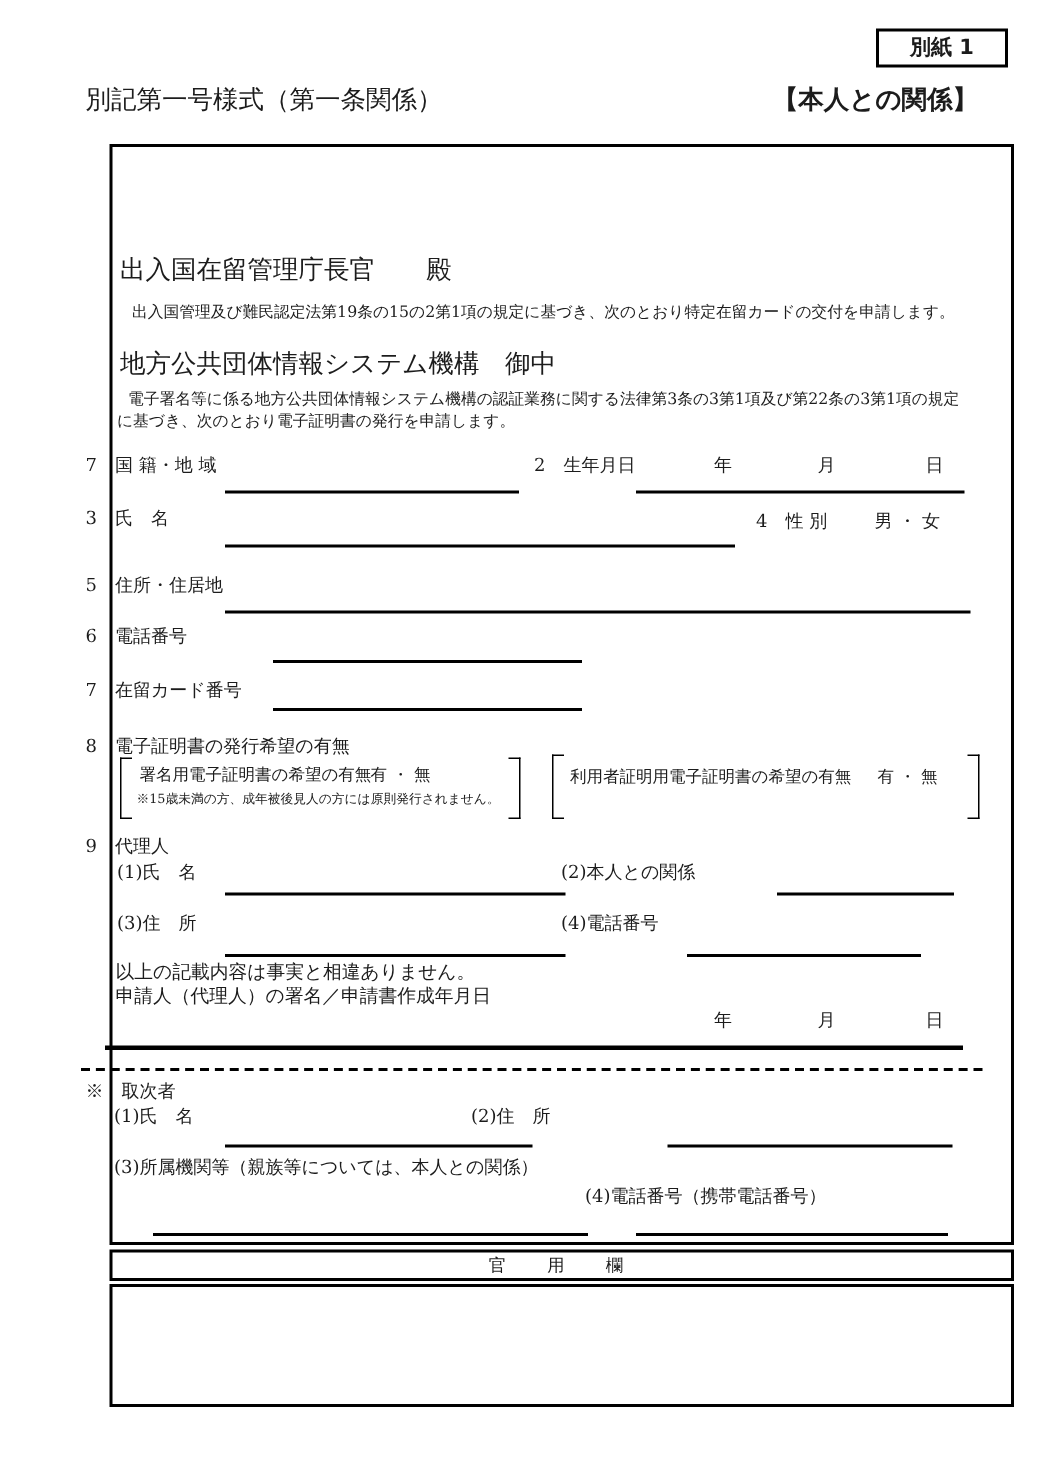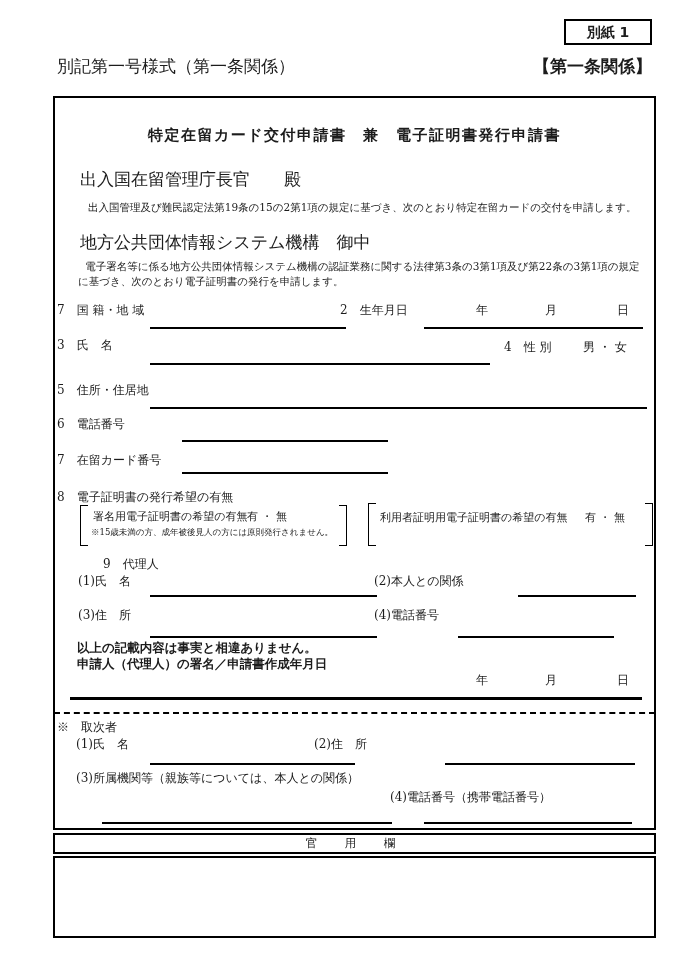--- a/index.html
+++ b/index.html
@@ -3,67 +3,66 @@
 <meta charset="utf-8">
 <style>
   html,body{margin:0;padding:0;background:#ffffff;}
   .page{
     position:relative;width:700px;height:977px;background:#ffffff;
     font-family:"DejaVu Serif","Liberation Serif",serif;
     color:#1c1c1c;overflow:hidden;
   }
   .abs{position:absolute;white-space:nowrap;}
   .rule{position:absolute;background:#000;height:2px;}
-  .box{position:absolute;border:2px solid #000;box-sizing:border-box;background:#fff;}
+  .box{position:absolute;border:2px solid #000;box-sizing:border-box;background:#fff;margin-left:20px;}
   .t12{font-size:12px;}
   .t125{font-size:17px;}
   .t11{font-size:11px;}
   .t105{font-size:10.5px;}
   .t85{font-size:8.5px;}
   .title{font-size:15px;font-weight:600;letter-spacing:1.5px;}
   .besshi{font-size:14px;font-weight:700;font-family:"DejaVu Sans","Liberation Sans",sans-serif;}
-  .boldsans{font-family:"DejaVu Sans","Liberation Sans",sans-serif;font-weight:700;font-size:12.5px;}
+  .boldsans{font-family:"DejaVu Sans","Liberation Sans",sans-serif;font-weight:400;font-size:12.5px;}
   .center{text-align:center;}
   .right{text-align:right;}
   .wrap{white-space:normal;line-height:1.45;}
   .dashed{position:absolute;border-top:2px dashed #000;height:0;}
   .thick{position:absolute;background:#000;height:3px;}
   .brkL{position:absolute;border-left:1.5px solid #000;border-top:1.5px solid #000;border-bottom:1.5px solid #000;width:7px;}
   .brkR{position:absolute;border-right:1.5px solid #000;border-top:1.5px solid #000;border-bottom:1.5px solid #000;width:7px;}
   .officialband{display:flex;align-items:center;justify-content:center;font-size:11.5px;letter-spacing:8px;}
 </style>
 </head>
 <body>
 
 <div class="page">
 
   <div class="box besshi center" style="left:564px;top:19px;width:88px;height:26px;line-height:23px;">
     <span>別紙 1</span>
   </div>
 
   <div class="abs t125" style="left:57px;top:55px;">別記第一号様式（第一条関係）</div>
 
-  <div class="abs t125 right" style="left:452px;top:55px;width:200px;font-weight:600;">【第一条関係】</div>
+  <div class="abs t125 right" style="left:452px;top:55px;width:200px;font-weight:600;">【本人との関係】</div>
 
 
   <div class="box" style="left:53px;top:96px;width:603px;height:734px;"></div>
 
-  <div class="abs title center" style="left:53px;top:126px;width:603px;">特定在留カード交付申請書　兼　電子証明書発行申請書</div>
 
   <div class="abs t125" style="left:80px;top:168px;">出入国在留管理庁長官　　殿</div>
 
   <div class="abs t105" style="left:88px;top:201px;">出入国管理及び難民認定法第19条の15の2第1項の規定に基づき、次のとおり特定在留カードの交付を申請します。</div>
 
   <div class="abs t125" style="left:80px;top:231px;">地方公共団体情報システム機構　御中</div>
 
   <div class="abs t105 wrap" style="left:78px;top:259px;width:566px;text-indent:0.7em;">電子署名等に係る地方公共団体情報システム機構の認証業務に関する法律第3条の3第1項及び第22条の3第1項の規定に基づき、次のとおり電子証明書の発行を申請します。</div>
 
   <div class="abs t12" style="left:57px;top:302px;">7　国 籍・地 域</div>
   <div class="rule" style="left:150px;top:327px;width:196px;"></div>
-  <div class="abs t12" style="left:340px;top:302px;text-align:center;">2　生年月日</div>
+  <div class="abs t12" style="left:356px;top:302px;text-align:center;">2　生年月日</div>
   <div class="abs t12" style="left:476px;top:302px;">年</div>
   <div class="abs t12" style="left:545px;top:302px;">月</div>
   <div class="abs t12" style="left:617px;top:302px;">日</div>
   <div class="rule" style="left:424px;top:327px;width:219px;"></div>
 
   <div class="abs t12" style="left:57px;top:337px;">3　氏　名</div>
   <div class="rule" style="left:150px;top:363px;width:340px;"></div>
   <div class="abs t12" style="left:504px;top:339px;">4　性 別</div>
   <div class="abs t12" style="left:583px;top:339px;">男 ・ 女</div>
 
@@ -82,21 +81,21 @@
   <div class="brkR" style="left:339px;top:505px;height:39px;"></div>
   <div class="abs t11" style="left:93px;top:509px;">署名用電子証明書の希望の有無</div>
   <div class="abs t11" style="left:247px;top:509px;">有 ・ 無</div>
   <div class="abs t85" style="left:91px;top:527px;">※15歳未満の方、成年被後見人の方には原則発行されません。</div>
 
   <div class="brkL" style="left:368px;top:503px;height:41px;"></div>
   <div class="brkR" style="left:645px;top:503px;height:41px;"></div>
   <div class="abs t11" style="left:380px;top:510px;">利用者証明用電子証明書の希望の有無</div>
   <div class="abs t11" style="left:585px;top:510px;">有 ・ 無</div>
 
-  <div class="abs t12" style="left:57px;top:556px;margin-left:46px;">9　代理人</div>
+  <div class="abs t12" style="left:57px;top:556px;">9　代理人</div>
   <div class="abs t12" style="left:78px;top:573px;">(1)氏　名</div>
   <div class="rule" style="left:150px;top:595px;width:227px;"></div>
   <div class="abs t12" style="left:374px;top:573px;">(2)本人との関係</div>
   <div class="rule" style="left:518px;top:595px;width:118px;"></div>
   <div class="abs t12" style="left:78px;top:607px;">(3)住　所</div>
   <div class="rule" style="left:150px;top:636px;width:227px;"></div>
   <div class="abs t12" style="left:374px;top:607px;">(4)電話番号</div>
   <div class="rule" style="left:458px;top:636px;width:156px;"></div>
 
   <div class="abs boldsans" style="left:77px;top:640px;">以上の記載内容は事実と相違ありません。</div>

